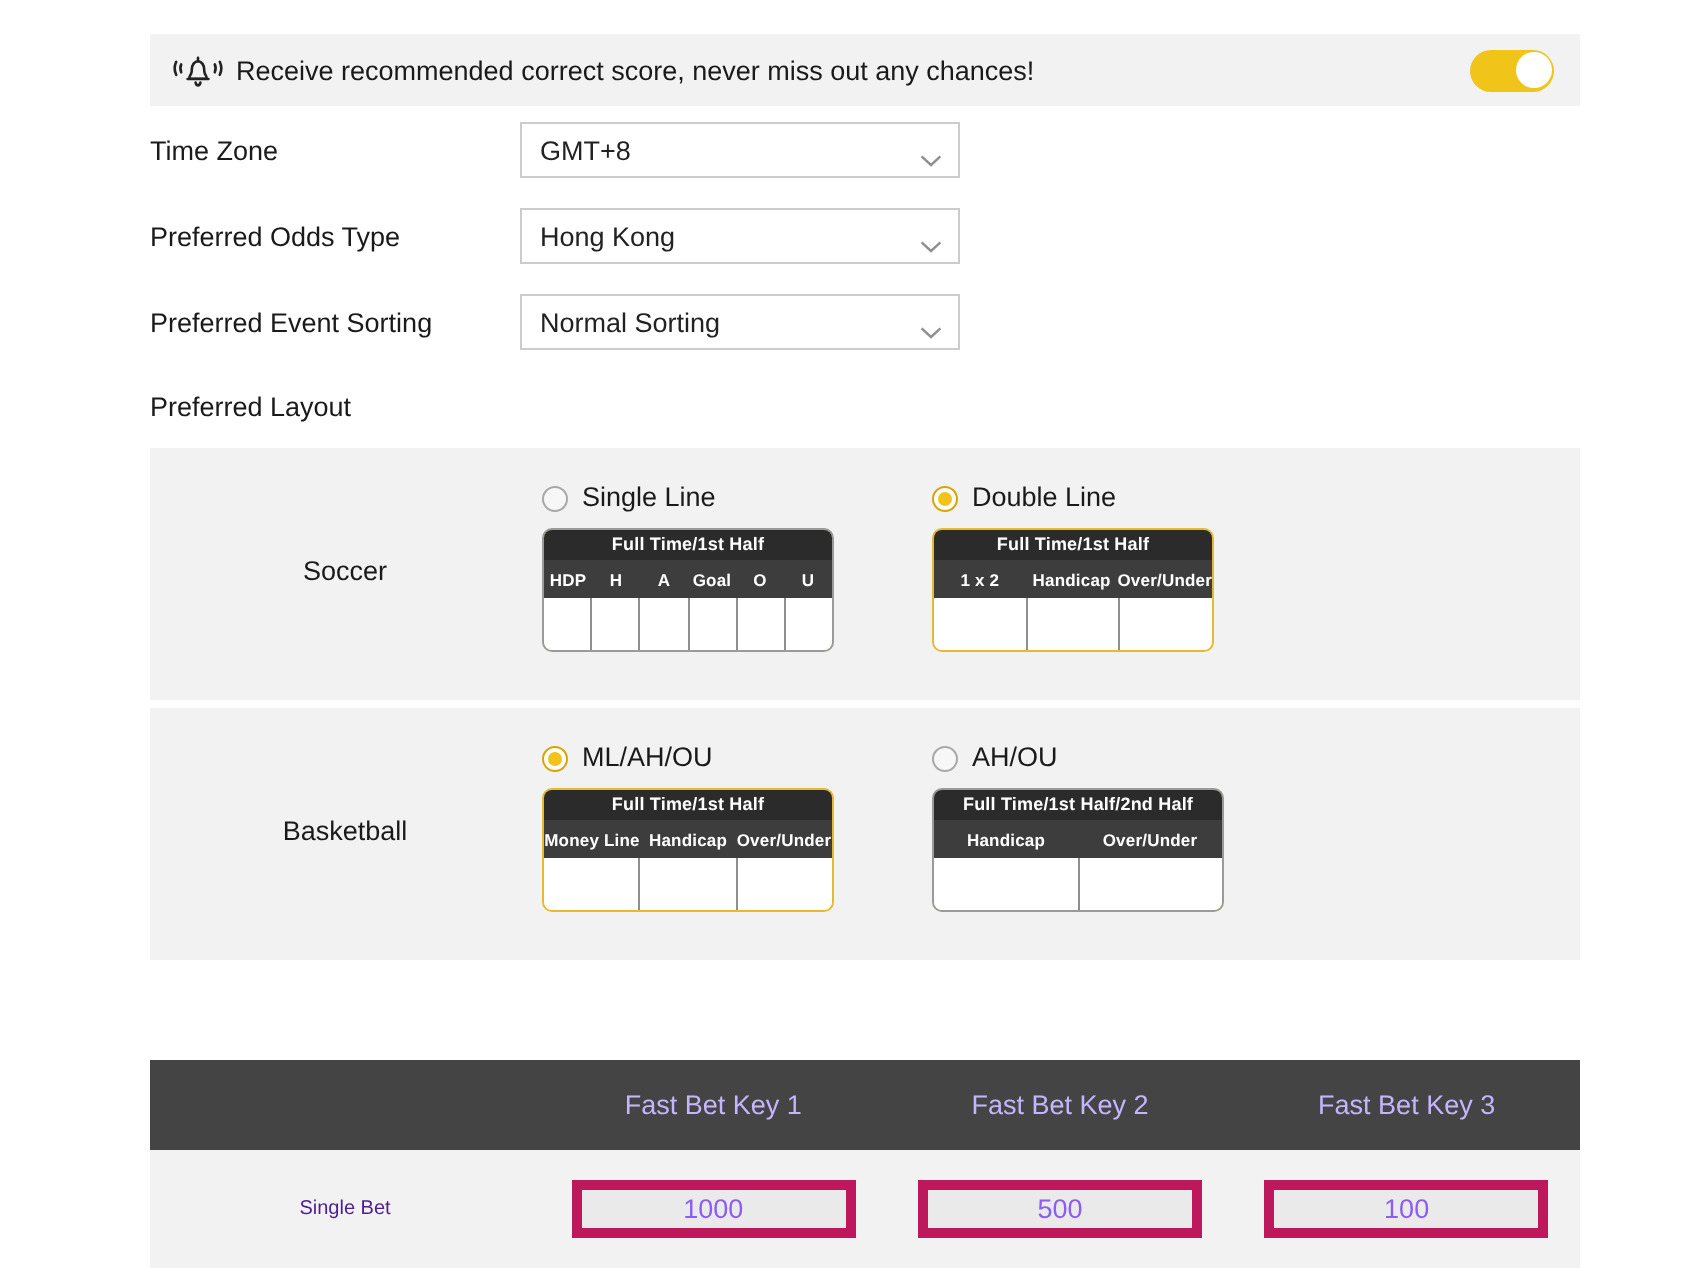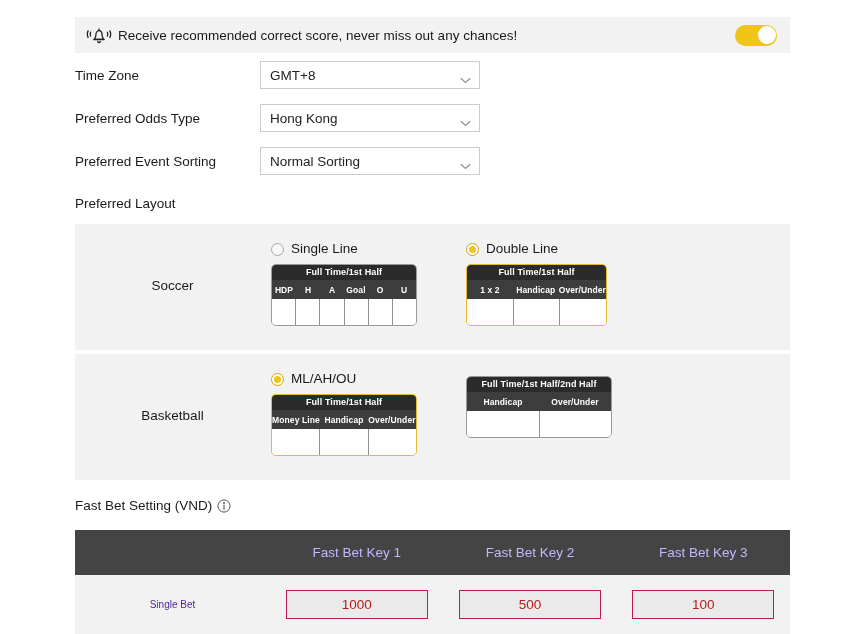--- a/index.html
+++ b/index.html
@@ -126,22 +126,22 @@
   .fb-row {
     display: flex; height: 59px; background: #f2f2f2;
     align-items: center;
   }
   .fb-c0 { width: 195px; flex: 0 0 195px; display: flex;
            align-items: center; justify-content: center;
            font-size: 10px; color: #4c1d95; }
   .fb-c  { flex: 1 1 0; display: flex; align-items: center; justify-content: center; }
   .fb-input {
     width: 142px; height: 29px;
-    background: #eaeaea; border: 1px solid #be185d;
-    font-size: 13.5px; color: #b91c1c; text-align: center;
+    background: #eaeaea; border: 5px solid #be185d;
+    font-size: 13.5px; color: #8b5cf6; text-align: center;
     font-family: "Liberation Sans", sans-serif;
   }
 </style>
 </head>
 <body>
 
 <div class="page">
 
   <div class="notice-bar">
     <span class="bell-icon">
@@ -269,44 +269,38 @@
         </div>
         <div class="mini-body">
           <div></div>
             <div></div>
             <div></div>
         </div>
       </div>
     </div>
 
     <div class="opt" style="left:391px; top:14px">
+      <div class="opt-head">
+        <span class="radio"></span>
+        <span class="opt-label">AH/OU</span>
+      </div>
       <div class="mini" style="width:146px">
         <div class="mini-title">Full Time/1st Half/2nd Half</div>
         <div class="mini-cols">
           <div>Handicap</div>
           <div>Over/Under</div>
         </div>
         <div class="mini-body">
           <div></div>
             <div></div>
         </div>
       </div>
     </div>
   </div>
 
-  <div class="fb-title-wrap">
-    <span>Fast Bet Setting (VND)</span>
-    <span class="info-icon">
-      <svg viewBox="0 0 14 14" width="14" height="14">
-        <circle cx="7" cy="7" r="6.1" fill="none" stroke="#555" stroke-width="1"></circle>
-        <circle cx="7" cy="4" r=".95" fill="#555"></circle>
-        <path d="M7 6.1v4.5" stroke="#555" stroke-width="1.1" stroke-linecap="round"></path>
-      </svg>
-    </span>
-  </div>
 
   <div class="fb-table">
     <div class="fb-head">
       <div class="fb-c0"></div>
       <div class="fb-c">Fast Bet Key 1</div>
       <div class="fb-c">Fast Bet Key 2</div>
       <div class="fb-c">Fast Bet Key 3</div>
     </div>
     <div class="fb-row">
       <div class="fb-c0">Single Bet</div>

